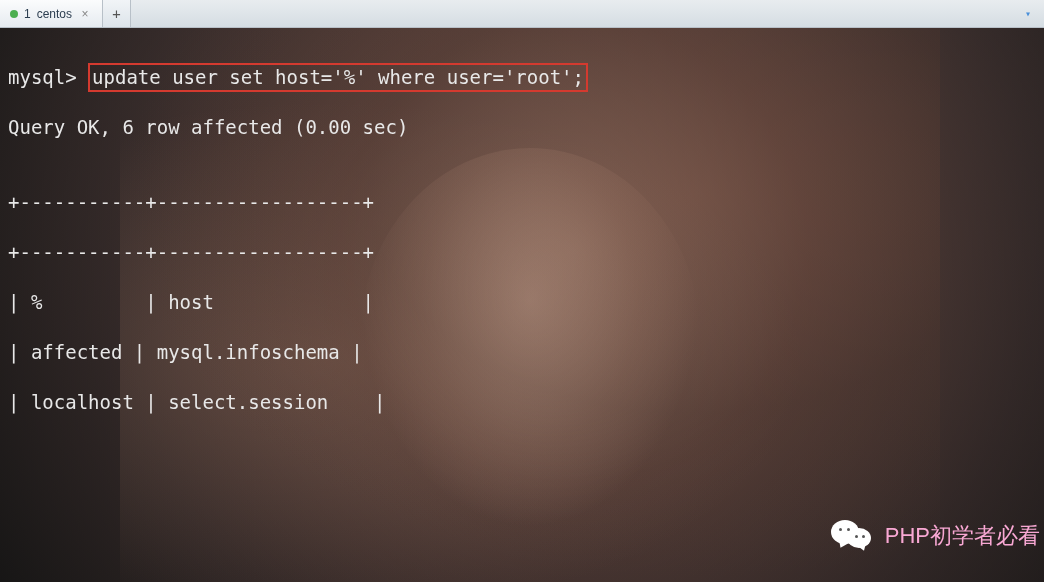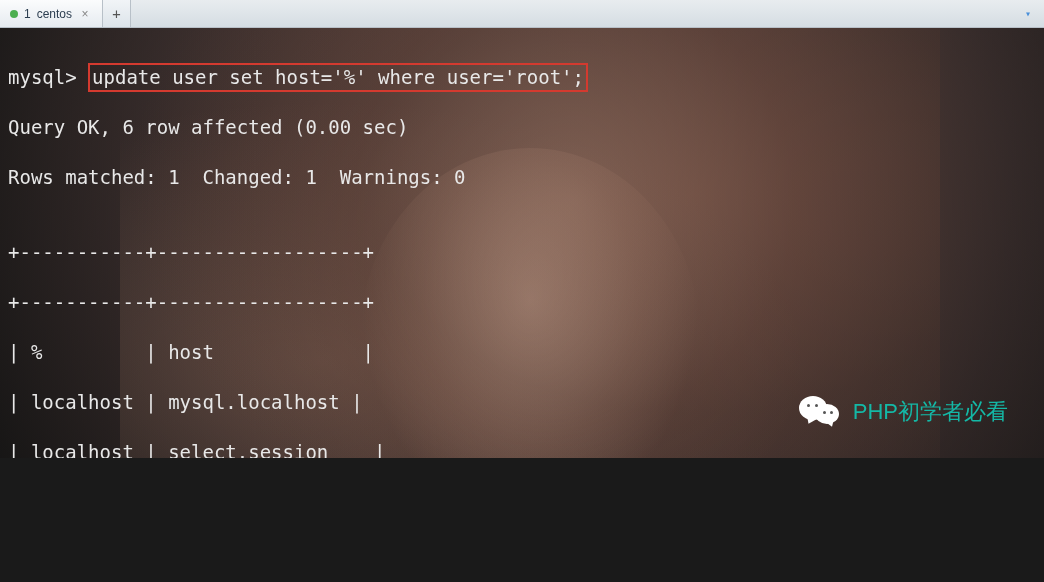--- a/index.html
+++ b/index.html
@@ -51,21 +51,21 @@
     right: 6px; top: 4px;
     width: 20px; height: 18px;
     display: flex; align-items: center; justify-content: center;
     font-size: 10px; color: #4a90d9;
     cursor: pointer;
   }
 
   
   .terminal-wrap {
     position: relative;
-    height: 430px;
+    height: 554px;
     width: 1044px;
     overflow: hidden;
   }
   .bg-photo {
     position: absolute;
     inset: 0;
     background:
       radial-gradient(circle at 55% 40%, rgba(210,170,150,0.55) 0%, rgba(130,90,80,0.45) 35%, rgba(50,40,40,0.6) 70%, rgba(20,20,20,0.85) 100%),
       linear-gradient(180deg, #3a2f2c 0%, #2a2220 100%);
     filter: blur(0.3px);
@@ -103,26 +103,26 @@
   .highlight-box {
     display: inline-block;
     border: 2px solid #d43a2f;
     padding: 0 2px;
     margin: -2px 0;
   }
 
   
   .watermark {
     position: absolute;
-    right: 36px;
+    right: 4px;
     bottom: 24px;
     display: flex;
     align-items: center;
     gap: 10px;
-    color: #14b8a6;
+    color: #f9a8d4;
     font-family: "PingFang SC","Microsoft YaHei",sans-serif;
     font-size: 22px;
   }
   .wechat-icon {
     width: 44px; height: 44px;
     position: relative;
   }
   .wechat-icon .big {
     position: absolute;
     left: 0; top: 6px;
@@ -176,26 +176,25 @@
   <div class="tab-add">+</div>
   <div class="tab-menu">▾</div>
 </div>
 
 <div class="terminal-wrap">
   <div class="bg-photo"></div>
 
   <div class="terminal">
 <span class="row"><span>mysql&gt; </span><span class="highlight-box">update user set host='%' where user='root';</span></span>
 <span class="row">Query OK, 6 row affected (0.00 sec)</span>
-<span class="row">Rows matched: 1  Changed: 1  Warnings: 0</span>
 <span class="row"></span>
 <span class="row">+-----------+------------------+</span>
 <span class="row">+-----------+------------------+</span>
 <span class="row">| %         | host             |</span>
-<span class="row">| localhost | mysql.localhost |</span>
+<span class="row">| affected | mysql.infoschema |</span>
 <span class="row">| localhost | select.session    |</span>
 
 
 
 <span class="row"></span>
 
   </div>
 
   <div class="watermark">
     <span class="wechat-icon">

